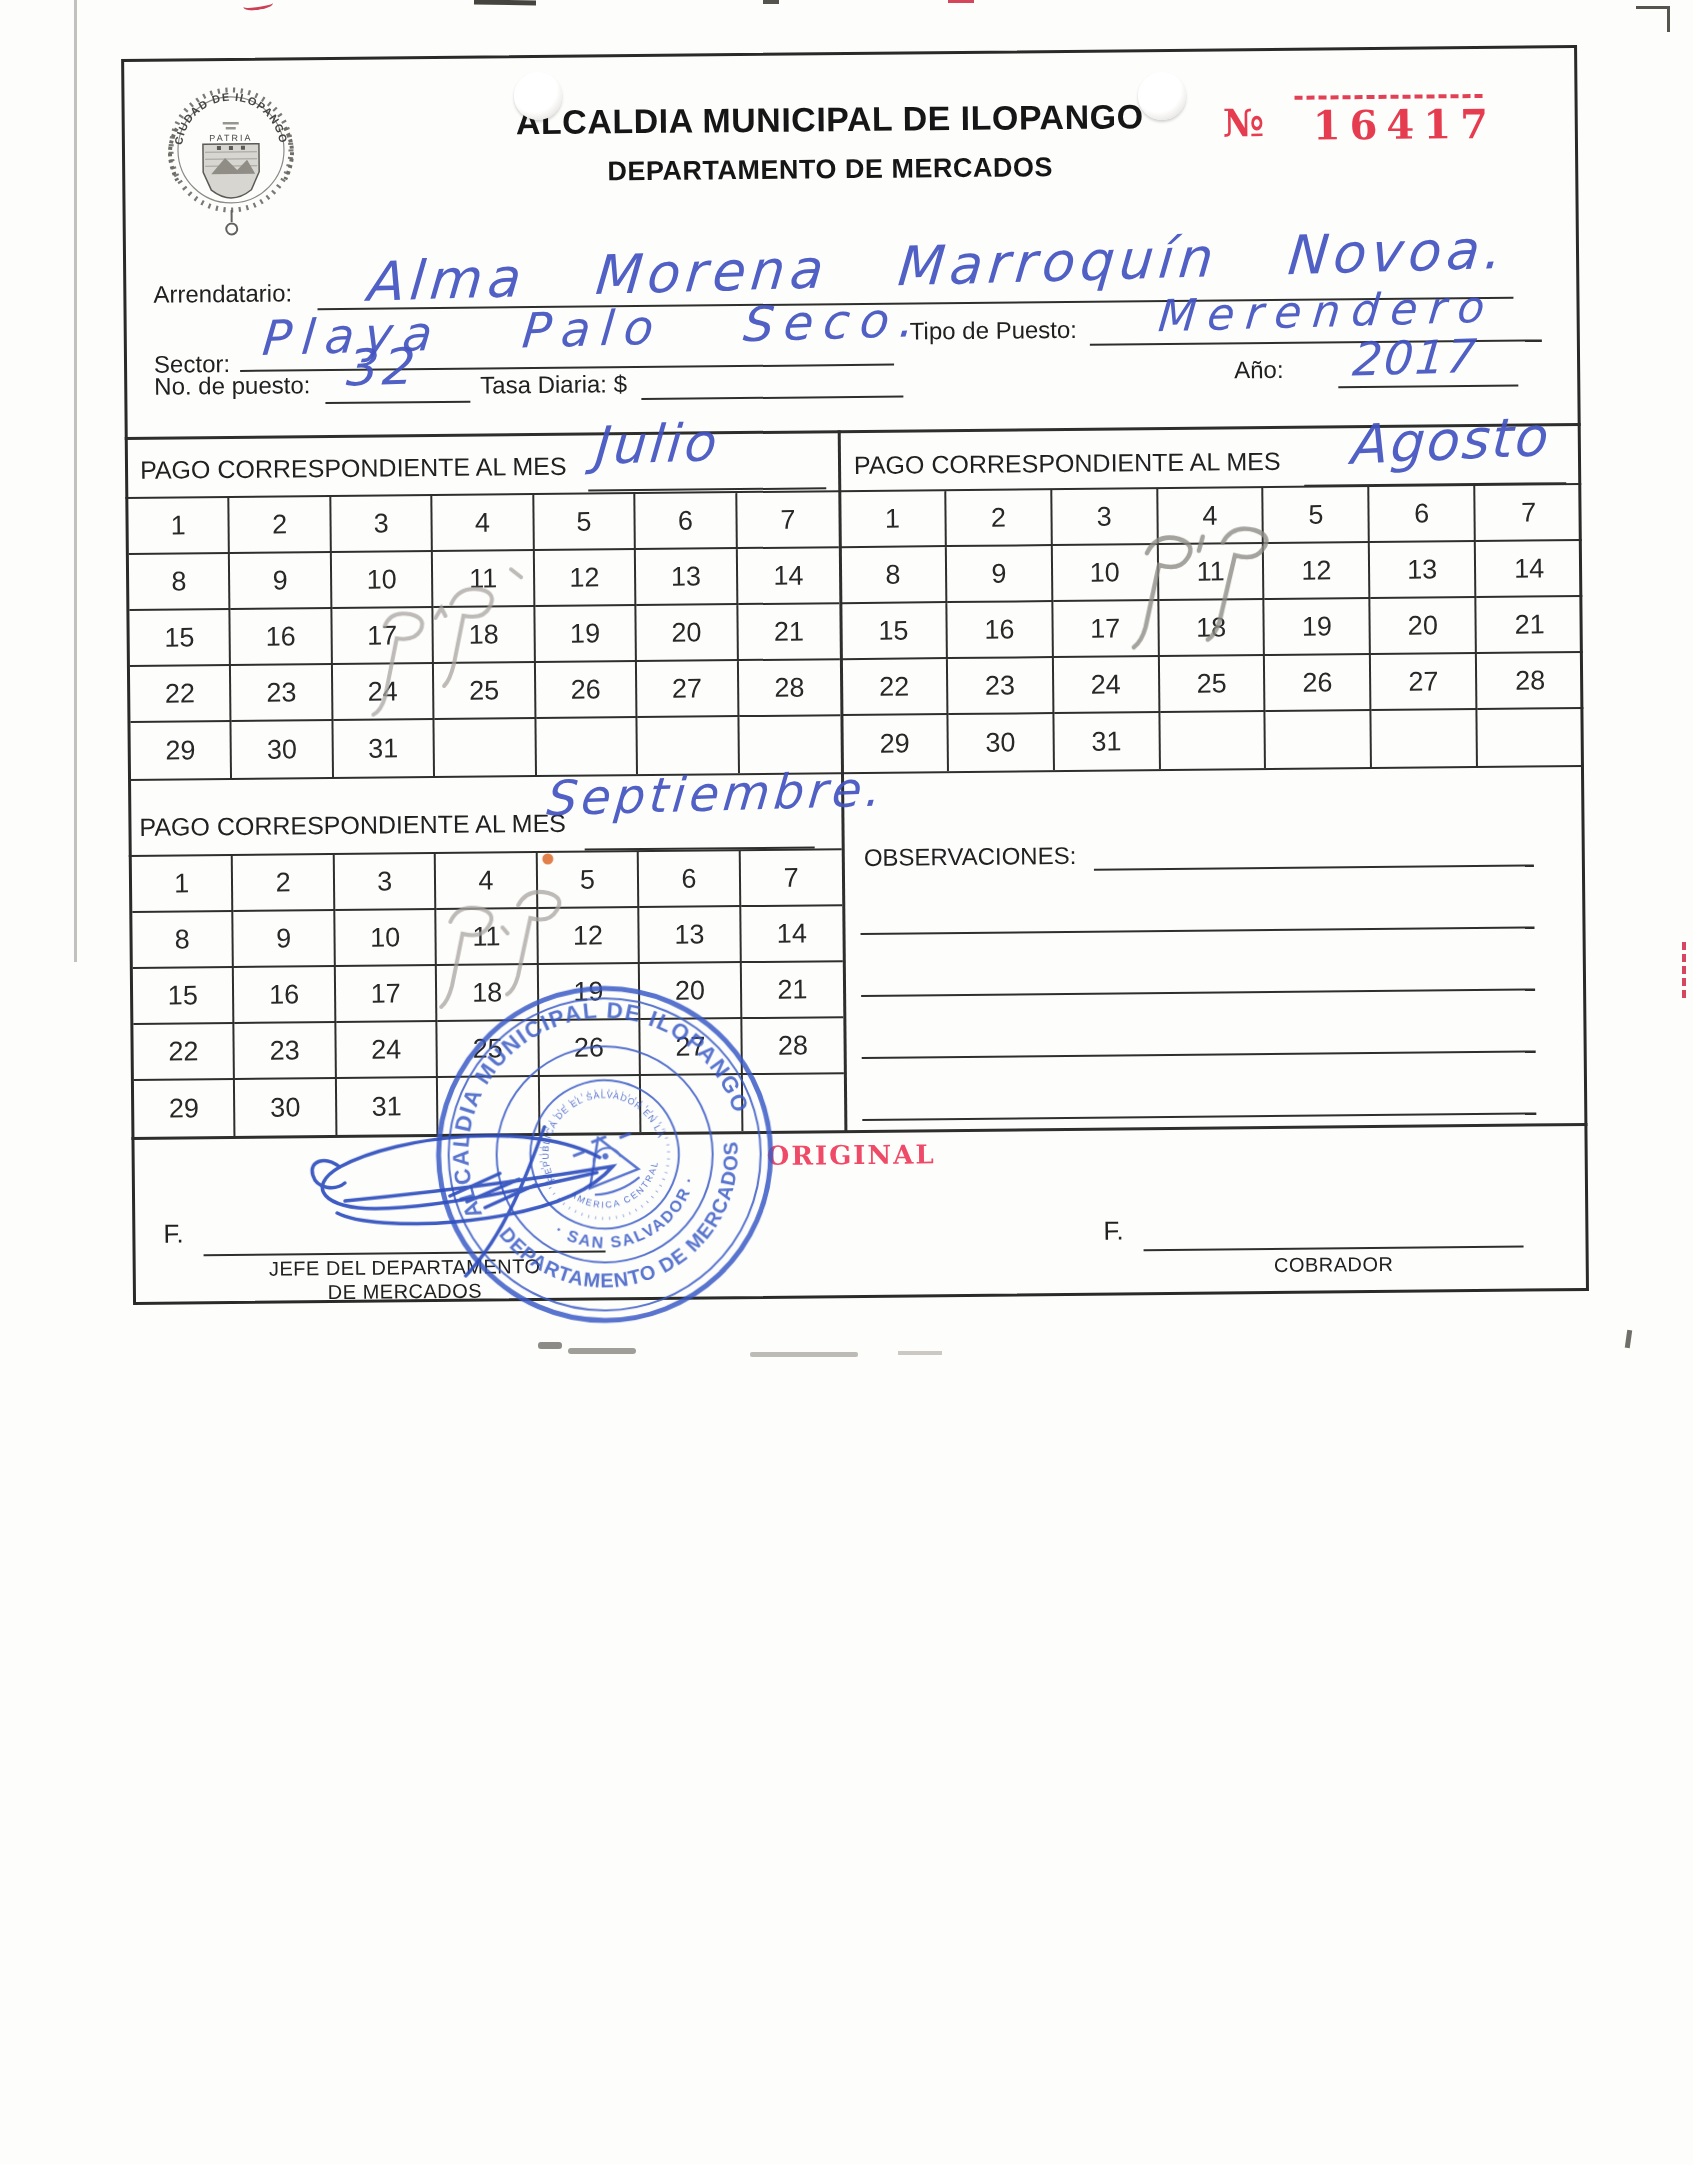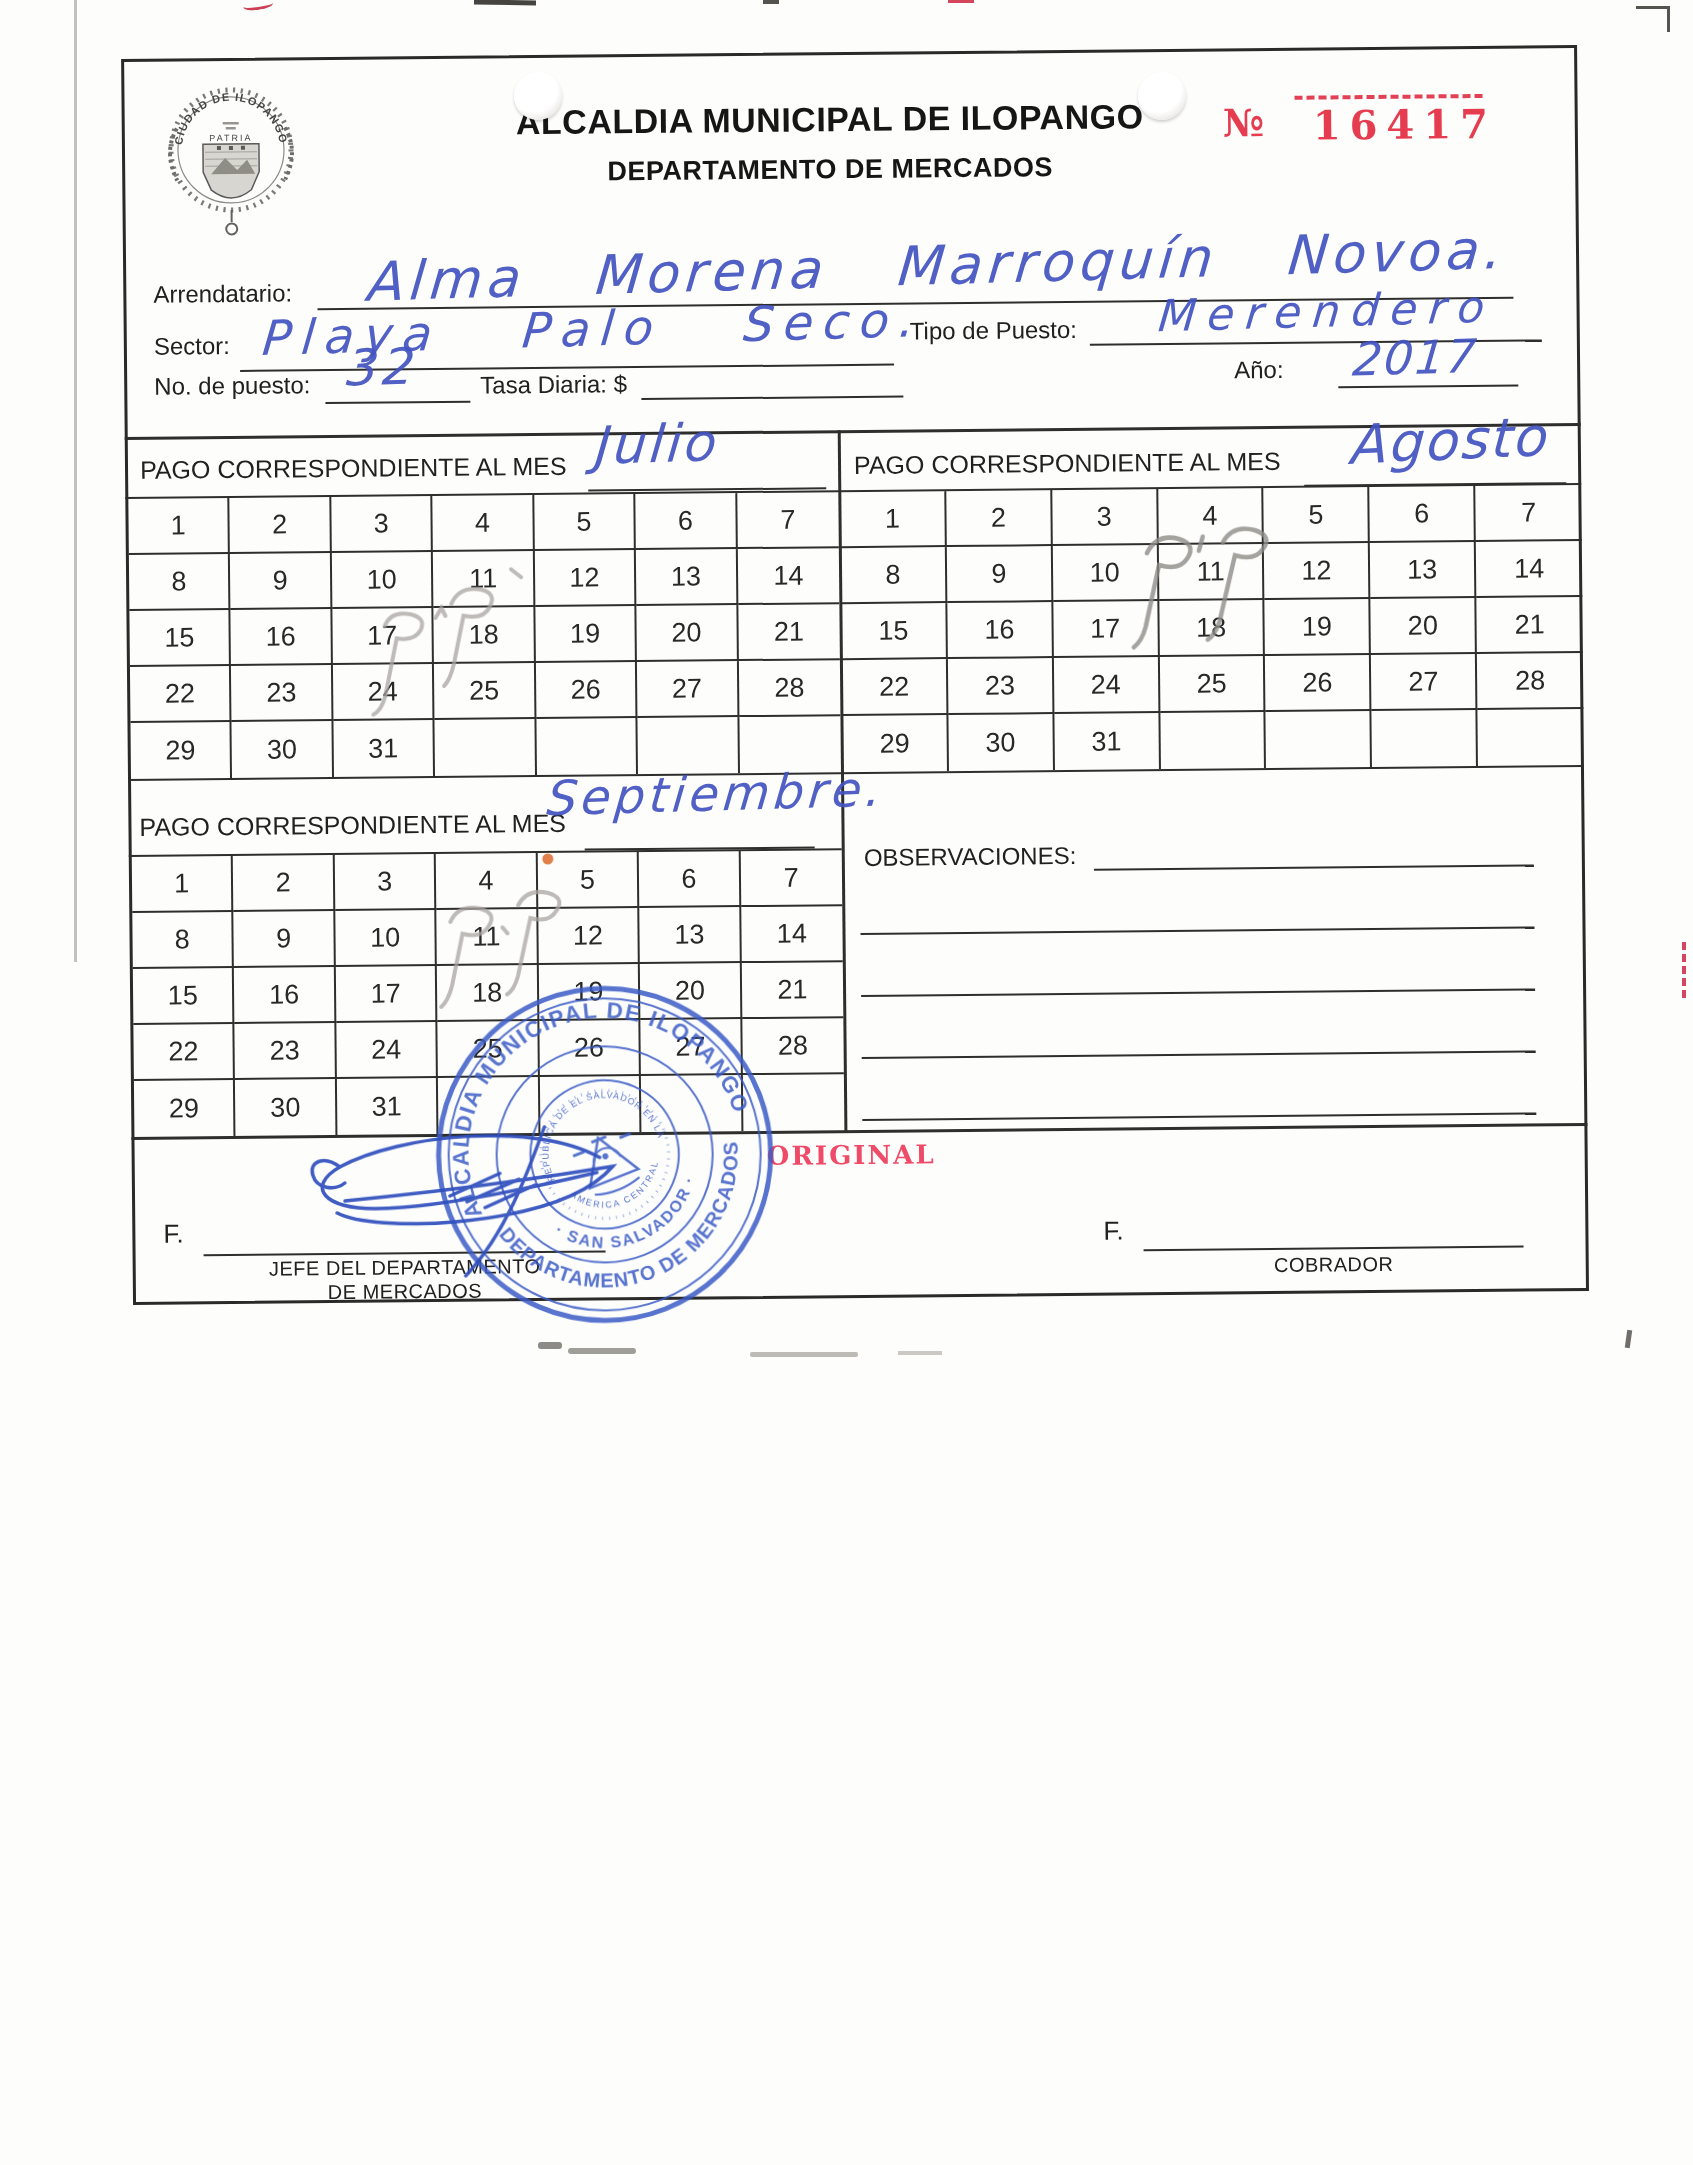--- a/index.html
+++ b/index.html
@@ -100,21 +100,21 @@
     <div class="title1">ALCALDIA MUNICIPAL DE ILOPANGO</div>
     <div class="title2">DEPARTAMENTO DE MERCADOS</div>
     <div class="num-label">№</div>
     <div class="num-dashes"></div>
     <div class="num-value">16417</div>
 
     <div class="flabel" style="left:157px;top:274px;">Arrendatario:</div>
     <div class="line" style="left:321px;top:303px;width:1196px;"></div>
     <span class="hw" style="left:372px;top:240px;font-size:54px;letter-spacing:5px;word-spacing:48px;">Alma Morena Marroquín Novoa.</span>
 
-    <div class="flabel" style="left:157px;top:326px;">Sector:</div>
+    <div class="flabel" style="left:157px;top:344px;">Sector:</div>
     <div class="line" style="left:243px;top:364px;width:654px;"></div>
     <span class="hw" style="left:266px;top:302px;font-size:48px;letter-spacing:10px;word-spacing:55px;">Playa Palo Seco.</span>
 
     <div class="flabel" style="left:913px;top:318px;">Tipo de Puesto:</div>
     <div class="line" style="left:1093px;top:346px;width:452px;"></div>
     <span class="hw" style="left:1162px;top:294px;font-size:44px;letter-spacing:11px;">Merendero</span>
 
     <div class="flabel" style="left:157px;top:366px;">No. de puesto:</div>
     <div class="line" style="left:328px;top:397px;width:145px;"></div>
     <span class="hw" style="left:350px;top:338px;font-size:50px;letter-spacing:4px;">32</span>

